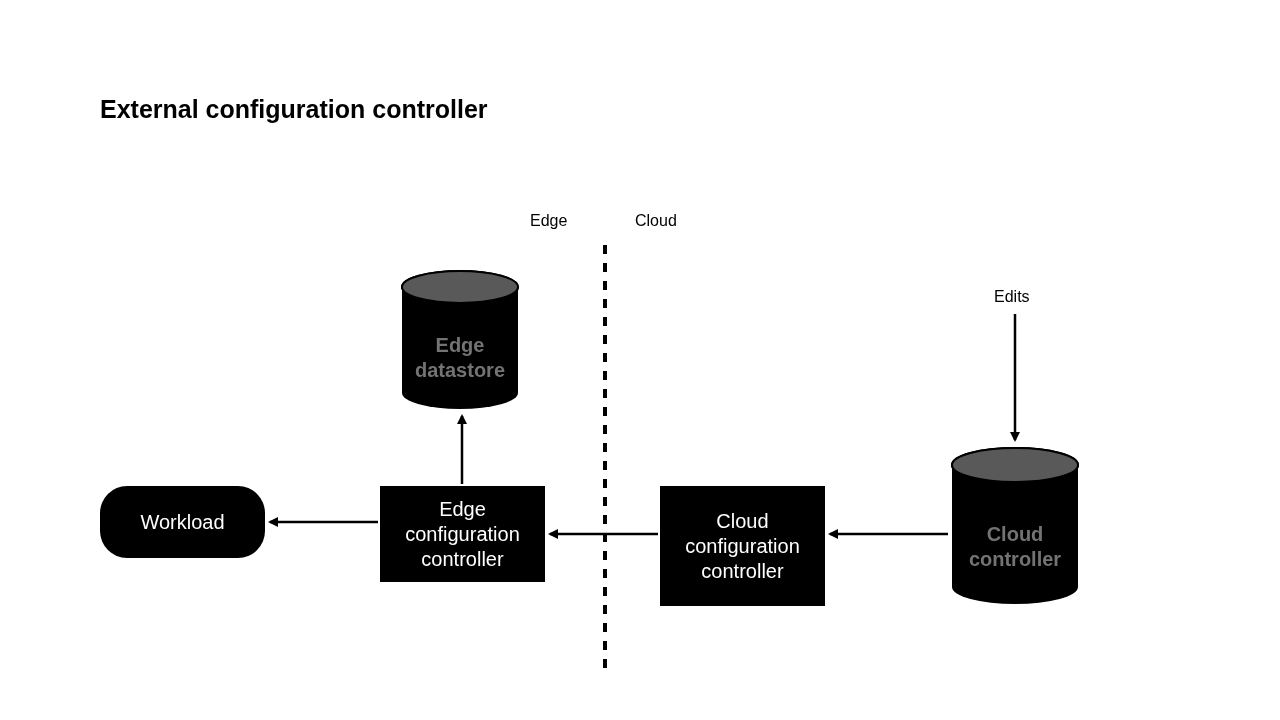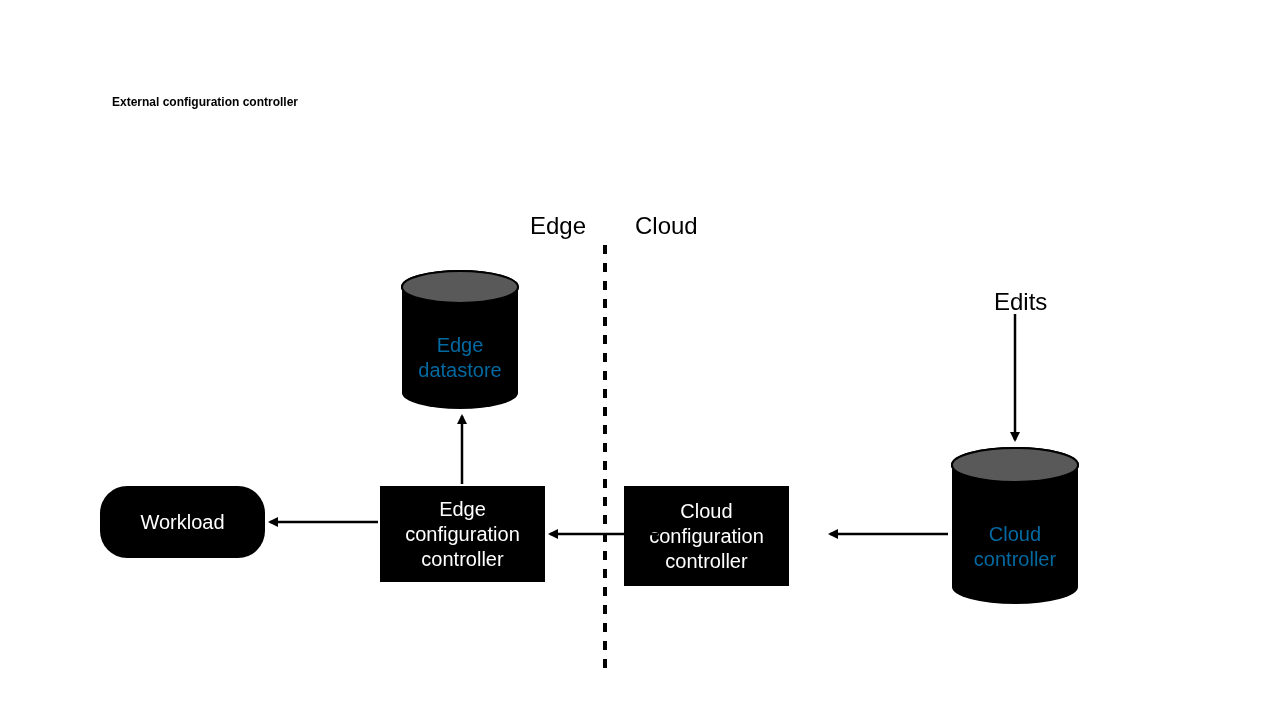--- a/index.html
+++ b/index.html
@@ -9,43 +9,43 @@
     background: #fff;
     font-family: Arial, Helvetica, sans-serif;
     position: relative;
     color: #000;
   }
   .title {
     position: absolute;
     left: 100px;
     top: 95px;
     font-weight: bold;
-    font-size: 12px;
-    margin-left: 12px;
+    font-size: 25px;
   }
   .label {
     position: absolute;
-    font-size: 24px;
+    font-size: 16px;
     color: #000;
   }
   .box {
     position: absolute;
     background: #000;
     color: #fff;
     display: flex;
     align-items: center;
     justify-content: center;
     text-align: center;
     font-size: 20px;
     line-height: 1.25;
   }
   .cylinder {
     position: absolute;
-    color: #0369a1;
+    color: #737373;
     text-align: center;
+    font-weight: bold;
   }
   .cylinder svg { display: block; }
   .cylinder-text {
     position: absolute;
     left: 0; right: 0;
     display: flex;
     align-items: center;
     justify-content: center;
     text-align: center;
     font-size: 20px;
@@ -68,21 +68,21 @@
 <div class="label" style="left:994px; top:288px;">Edits</div>
 
 <div class="box" style="left:100px; top:486px; width:165px; height:72px;border-radius:27px;">
   <span>Workload</span>
 </div>
 
 <div class="box" style="left:380px; top:486px; width:165px; height:96px;align-items:center;">
   <span>Edge configuration controller</span>
 </div>
 
-<div class="box" style="left:624px; top:486px; width:165px; height:100px;text-align:center;">
+<div class="box" style="left:660px; top:486px; width:165px; height:120px;text-align:center;">
   <span>Cloud configuration controller</span>
 </div>
 
 <div class="cylinder" style="left:400px; top:269px; width:120px; height:142px;">
   <svg width="120" height="142" viewBox="0 0 120 142">
     <ellipse cx="60" cy="18" rx="58" ry="16" fill="#595959" stroke="#000" stroke-width="2"></ellipse>
     <path d="M2 18 L2 124 A58 16 0 0 0 118 124 L118 18" fill="#000"></path>
     <ellipse cx="60" cy="18" rx="58" ry="16" fill="#595959" stroke="#000" stroke-width="2"></ellipse>
   </svg>
   <div class="cylinder-text" style="top:48px; bottom:12px;">

